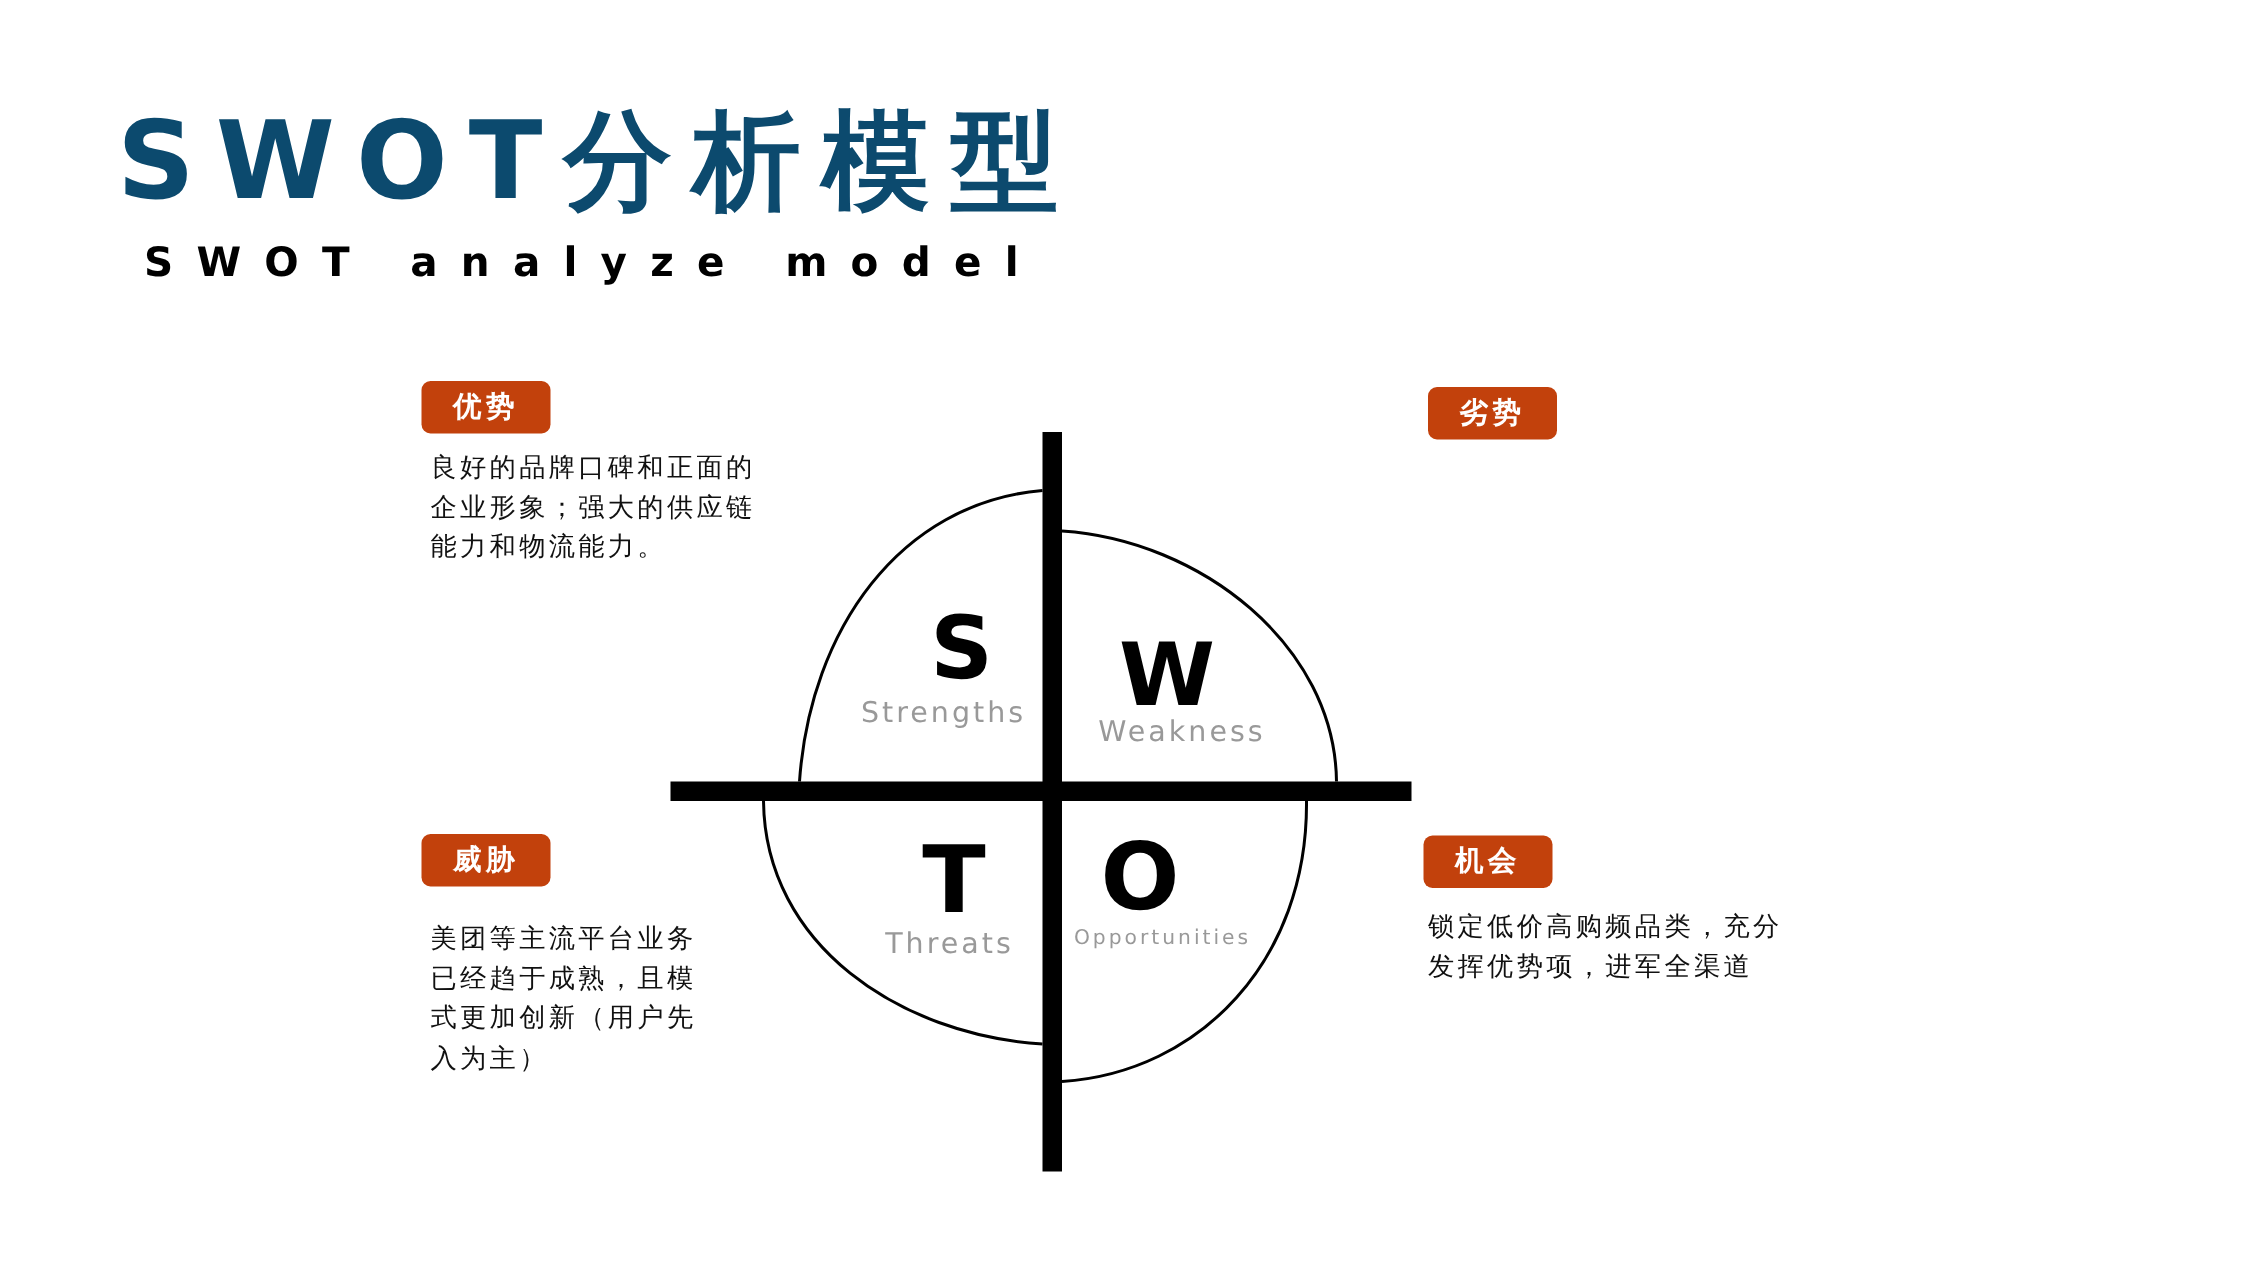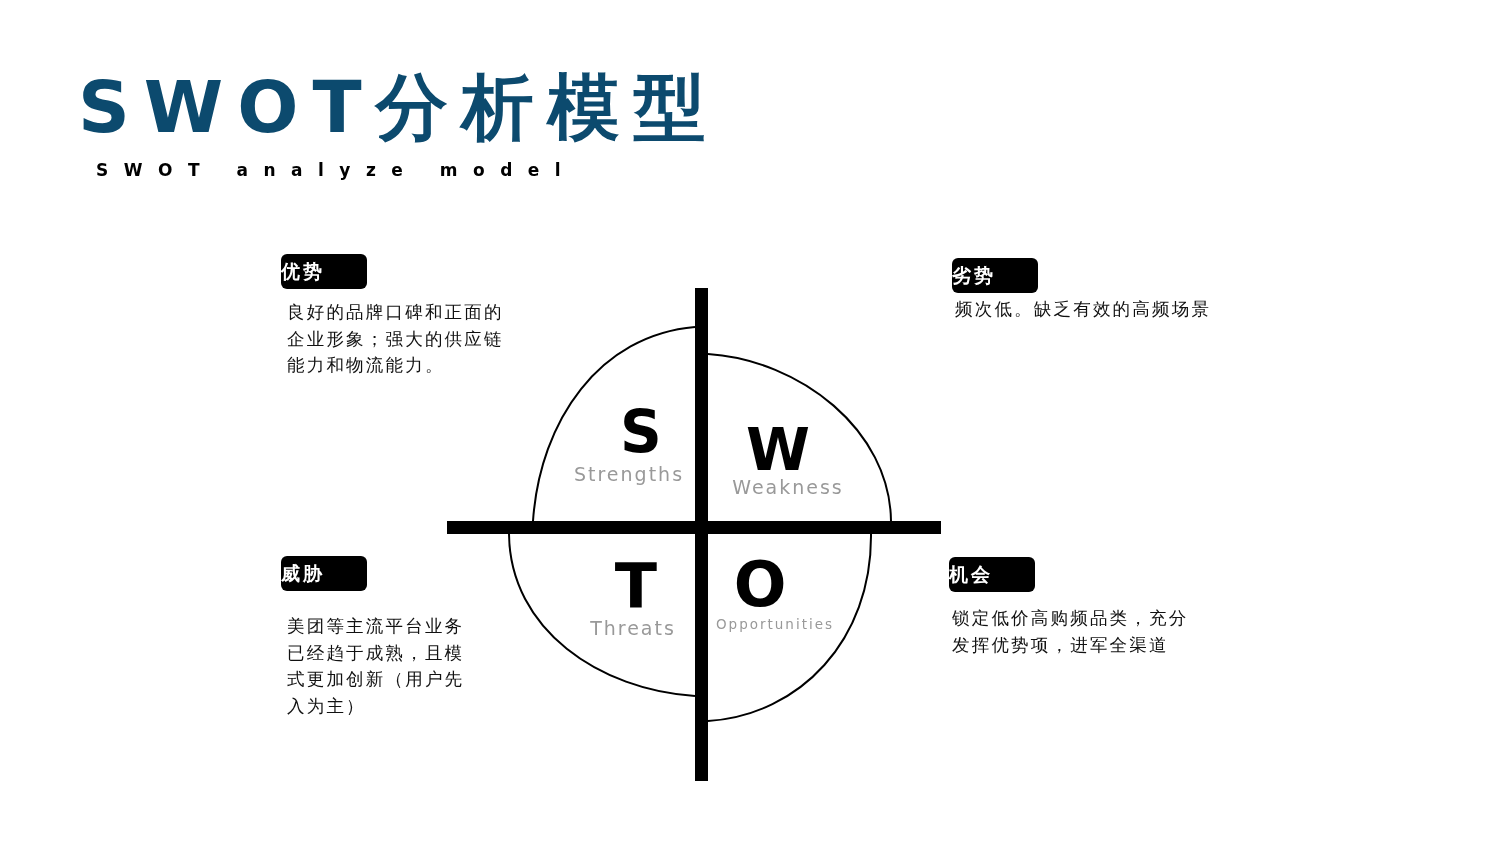--- a/index.html
+++ b/index.html
@@ -1,40 +1,39 @@
 <!DOCTYPE html>
 <html><head>
   <meta charset="utf-8">
   <style>
     html, body { margin:0; padding:0; background:#fff; }
     body { width:1500px; height:843px; position:relative; overflow:hidden; font-family:"DejaVu Sans", sans-serif; color:#111; }
     .title { position:absolute; left:78px; top:64px; font-size:72px; font-weight:bold; letter-spacing:14px; color:#0c4a6e; line-height:86px; white-space:nowrap; }
-    .subtitle { position:absolute; left:96px; top:160px; font-size:17px; letter-spacing:15.5px; color:#000; white-space:nowrap; font-weight:bold; }
-    .badge { position:absolute; background:#000000; color:#fff; font-size:19px; font-weight:bold; border-radius:6px; width:86px; height:35px; line-height:35px; text-align:left; letter-spacing:3px; }
+    .subtitle { position:absolute; left:96px; top:160px; font-size:27px; letter-spacing:15.5px; color:#000; white-space:nowrap; font-weight:bold; }
+    .badge { position:absolute; background:#c2410c; color:#fff; font-size:19px; font-weight:bold; border-radius:6px; width:86px; height:35px; line-height:35px; text-align:center; letter-spacing:3px; }
     .desc { position:absolute; font-size:17.5px; line-height:26.5px; letter-spacing:2.2px; color:#111; }
     svg.diagram { position:absolute; left:0; top:0; }
     .letter { font-family:"DejaVu Sans", sans-serif; font-weight:bold; fill:#000; }
     .word { font-family:"DejaVu Sans", sans-serif; fill:#999; letter-spacing:2px; }
   </style>
 </head>
 <body>
 
 <div class="title">SWOT分析模型</div>
 <div class="subtitle">SWOT analyze model</div>
 
 <div class="badge" style="left:281px;top:254px;">优势</div>
 <div class="desc" style="left:287px;top:300px;font-family:Liberation Mono, monospace;">
   <div>良好的品牌口碑和正面的</div>
   <div>企业形象；强大的供应链</div>
   <div>能力和物流能力。</div>
 </div>
 
 <div class="badge" style="left:952px;top:258px;">劣势</div>
 <div class="desc" style="left:955px;top:296px;">
-  <div>频次低。缺乏有效的高频场景</div>
 </div>
 
 <div class="badge" style="left:281px;top:556px;">威胁</div>
 <div class="desc" style="left:287px;top:613px;">
   <div>美团等主流平台业务</div>
   <div>已经趋于成熟，且模</div>
   <div>式更加创新（用户先</div>
   <div>入为主）</div>
 </div>
 

